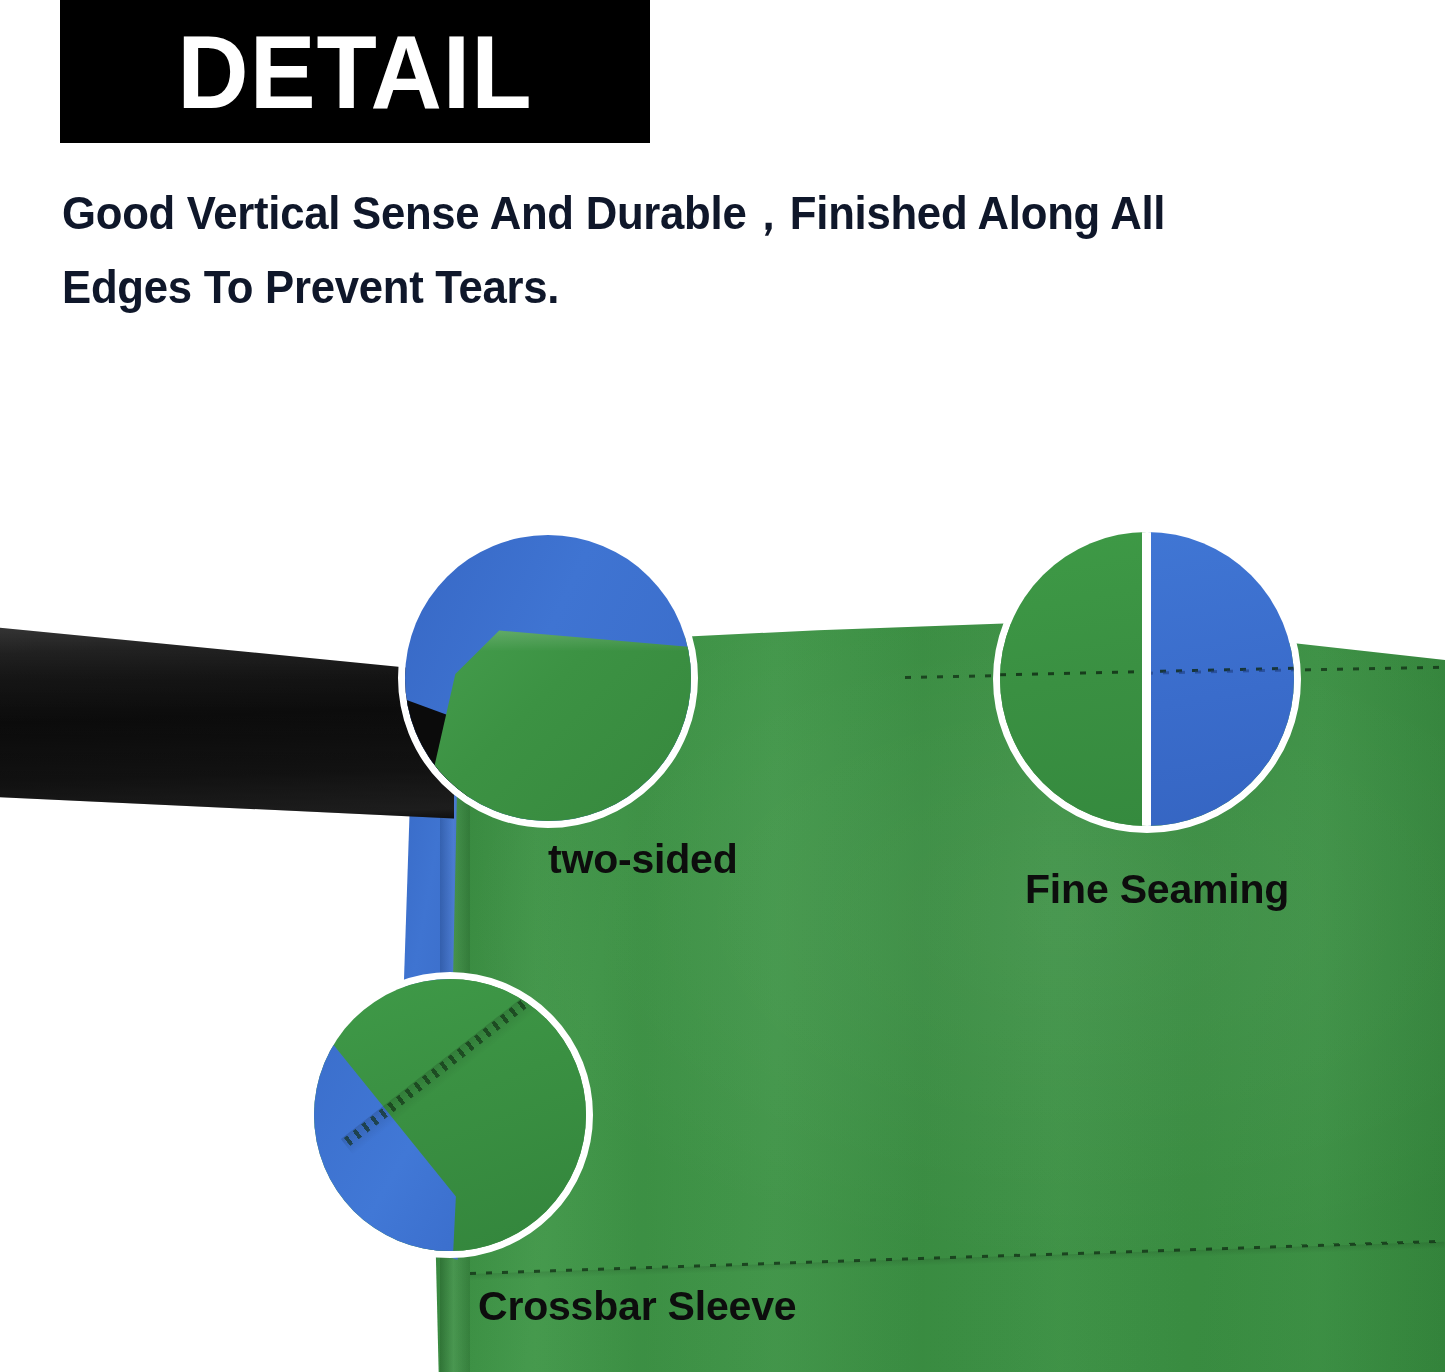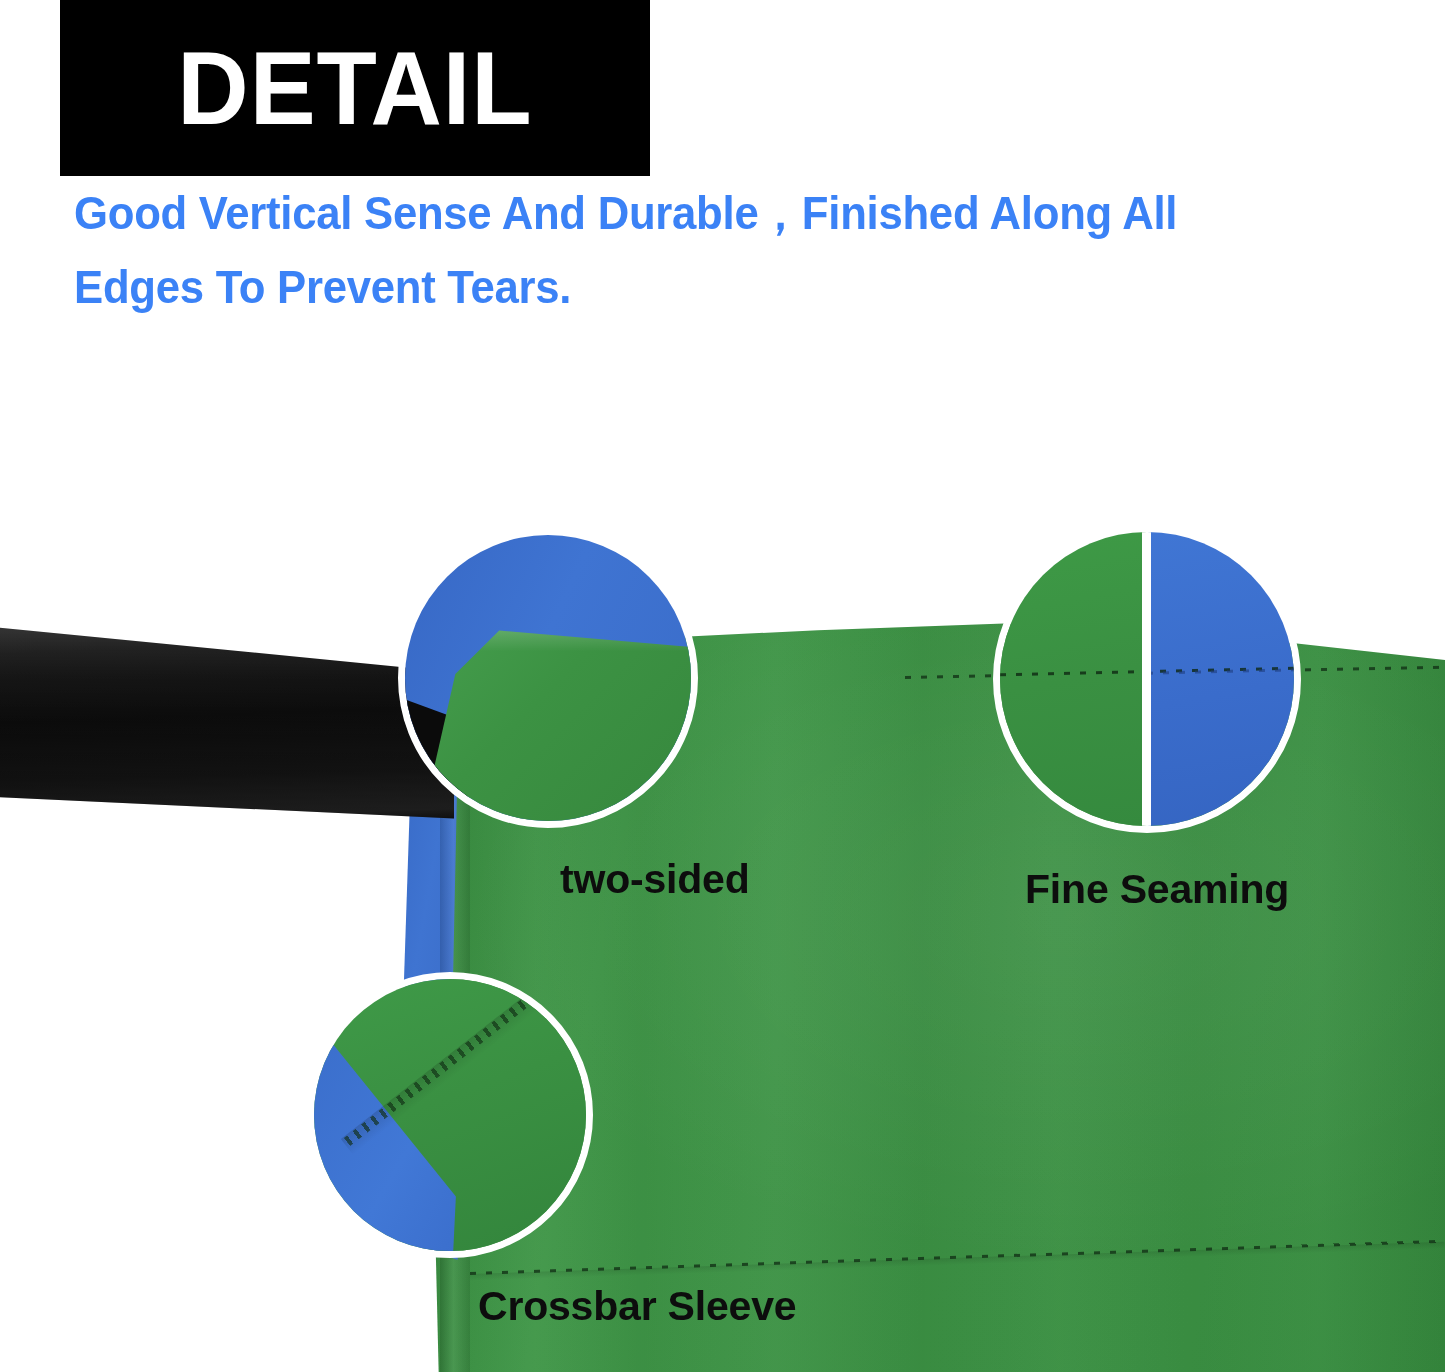--- a/index.html
+++ b/index.html
@@ -17,42 +17,42 @@
     background: #ffffff;
     overflow: hidden;
   }
 
   
   #detail-banner {
     position: absolute;
     left: 60px;
     top: 0px;
     width: 590px;
-    height: 176px;
+    height: 143px;
     background: #000000;
     display: flex;
     align-items: center;
     justify-content: center;
   }
   #detail-banner-text {
     color: #ffffff;
     font-size: 104px;
     font-weight: 700;
     letter-spacing: 1px;
     line-height: 1;
     transform: scaleX(0.95);
     font-family: "Liberation Sans", sans-serif;
   }
 
   #subtitle {
     position: absolute;
-    left: 74px;
+    left: 62px;
     top: 176px;
     width: 1320px;
-    color: #3b82f6;
+    color: #0f172a;
     font-size: 47px;
     font-weight: 700;
     line-height: 74px;
     letter-spacing: -0.3px;
     font-family: "Liberation Sans", sans-serif;
   }
   #subtitle .sub-line {
     display: block;
     white-space: nowrap;
     transform: scaleX(0.93);
@@ -378,23 +378,22 @@
   .callout-label {
     position: absolute;
     color: #0d0d0d;
     font-weight: 700;
     font-family: "Liberation Sans", sans-serif;
     white-space: nowrap;
     letter-spacing: -0.2px;
   }
   #label-two-sided {
     left: 548px;
-    top: 856px;
+    top: 836px;
     font-size: 41px;
-    margin-left: 12px;
   }
   #label-fine-seaming {
     left: 1025px;
     top: 866px;
     font-size: 41px;
     text-align: right;
   }
   #label-crossbar-sleeve {
     left: 478px;
     top: 1283px;

